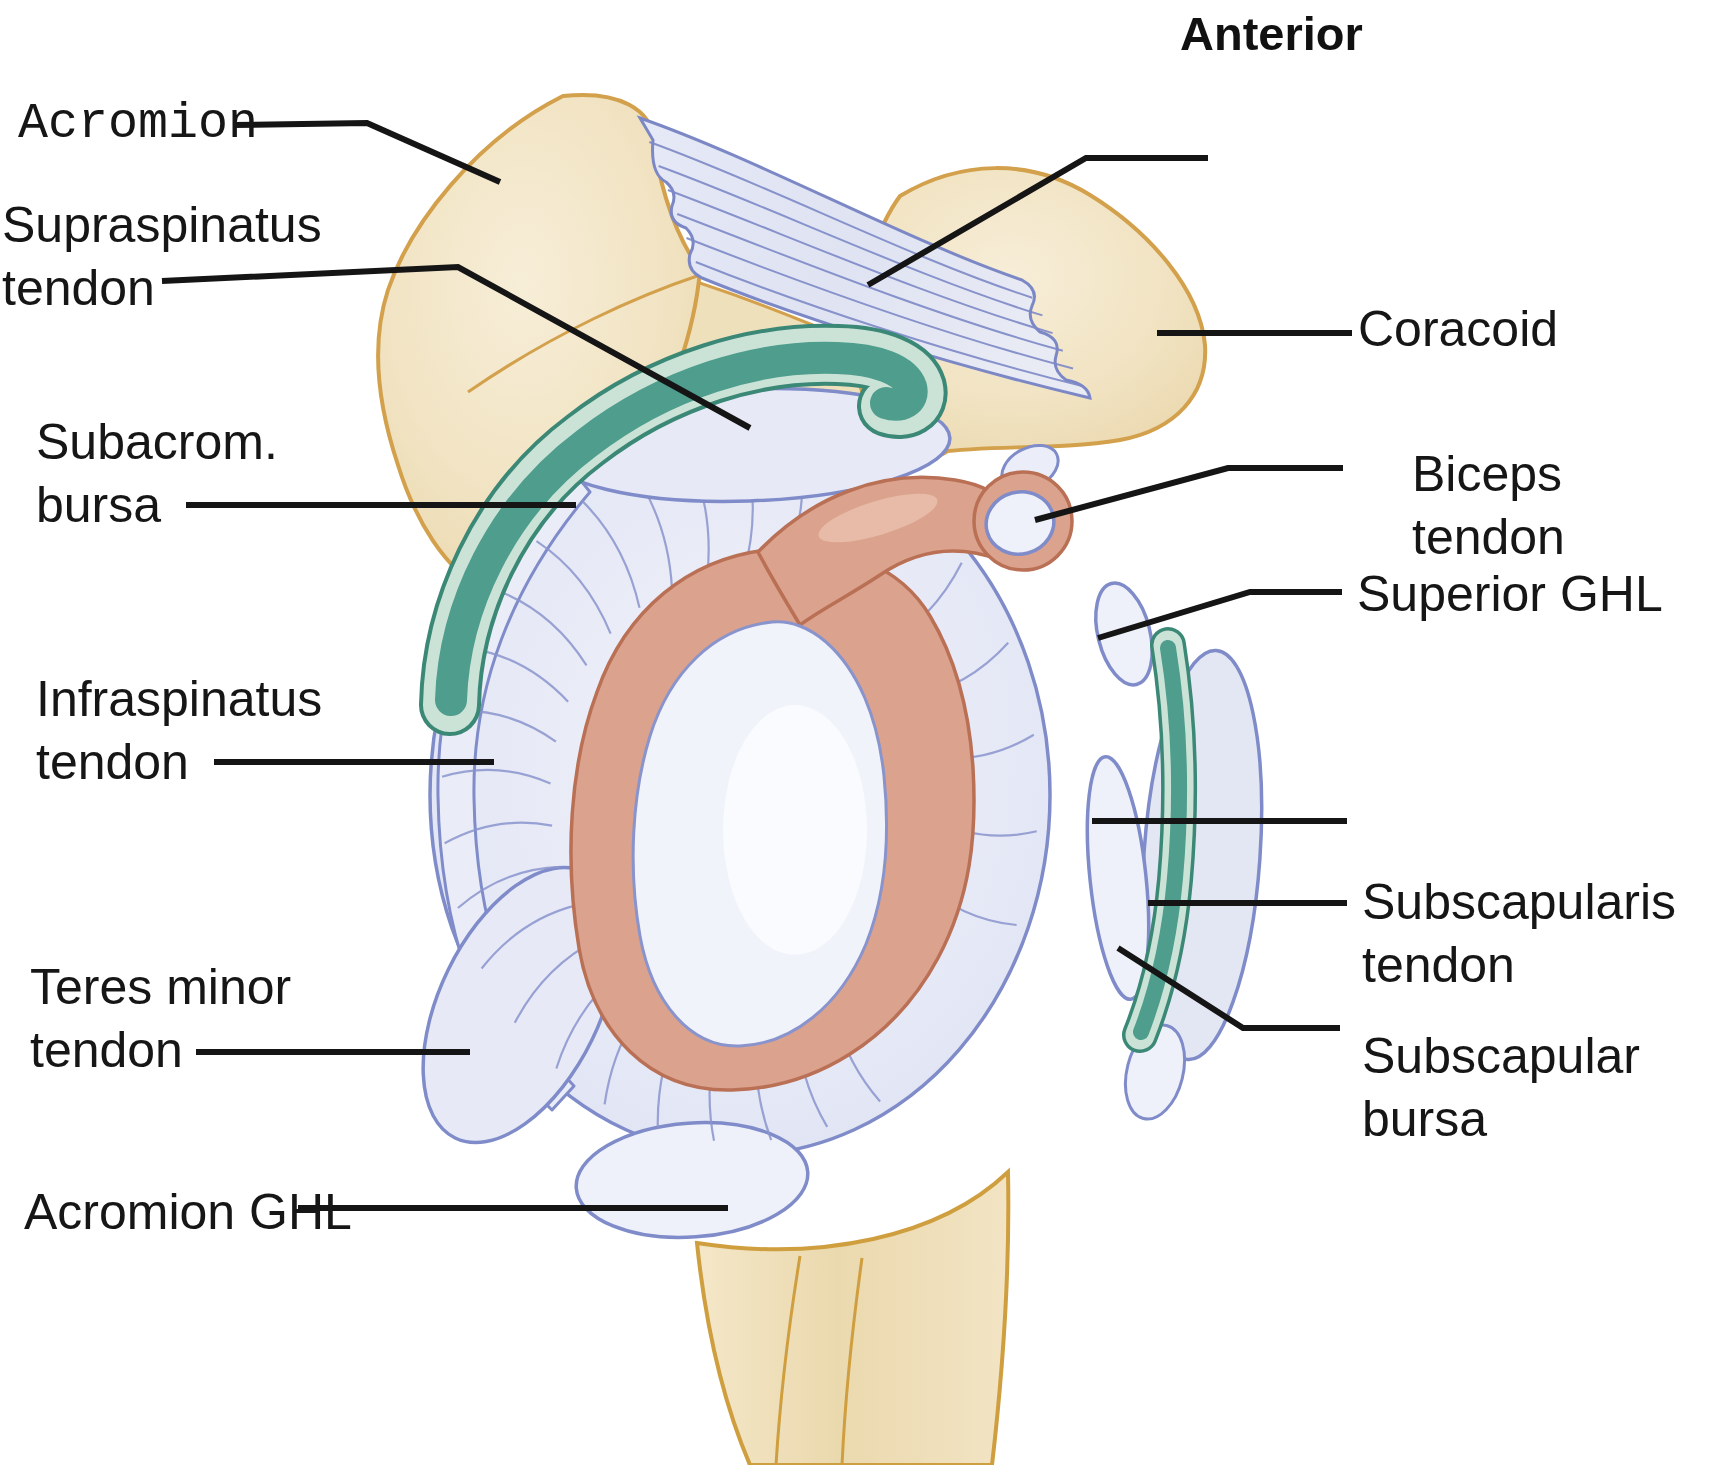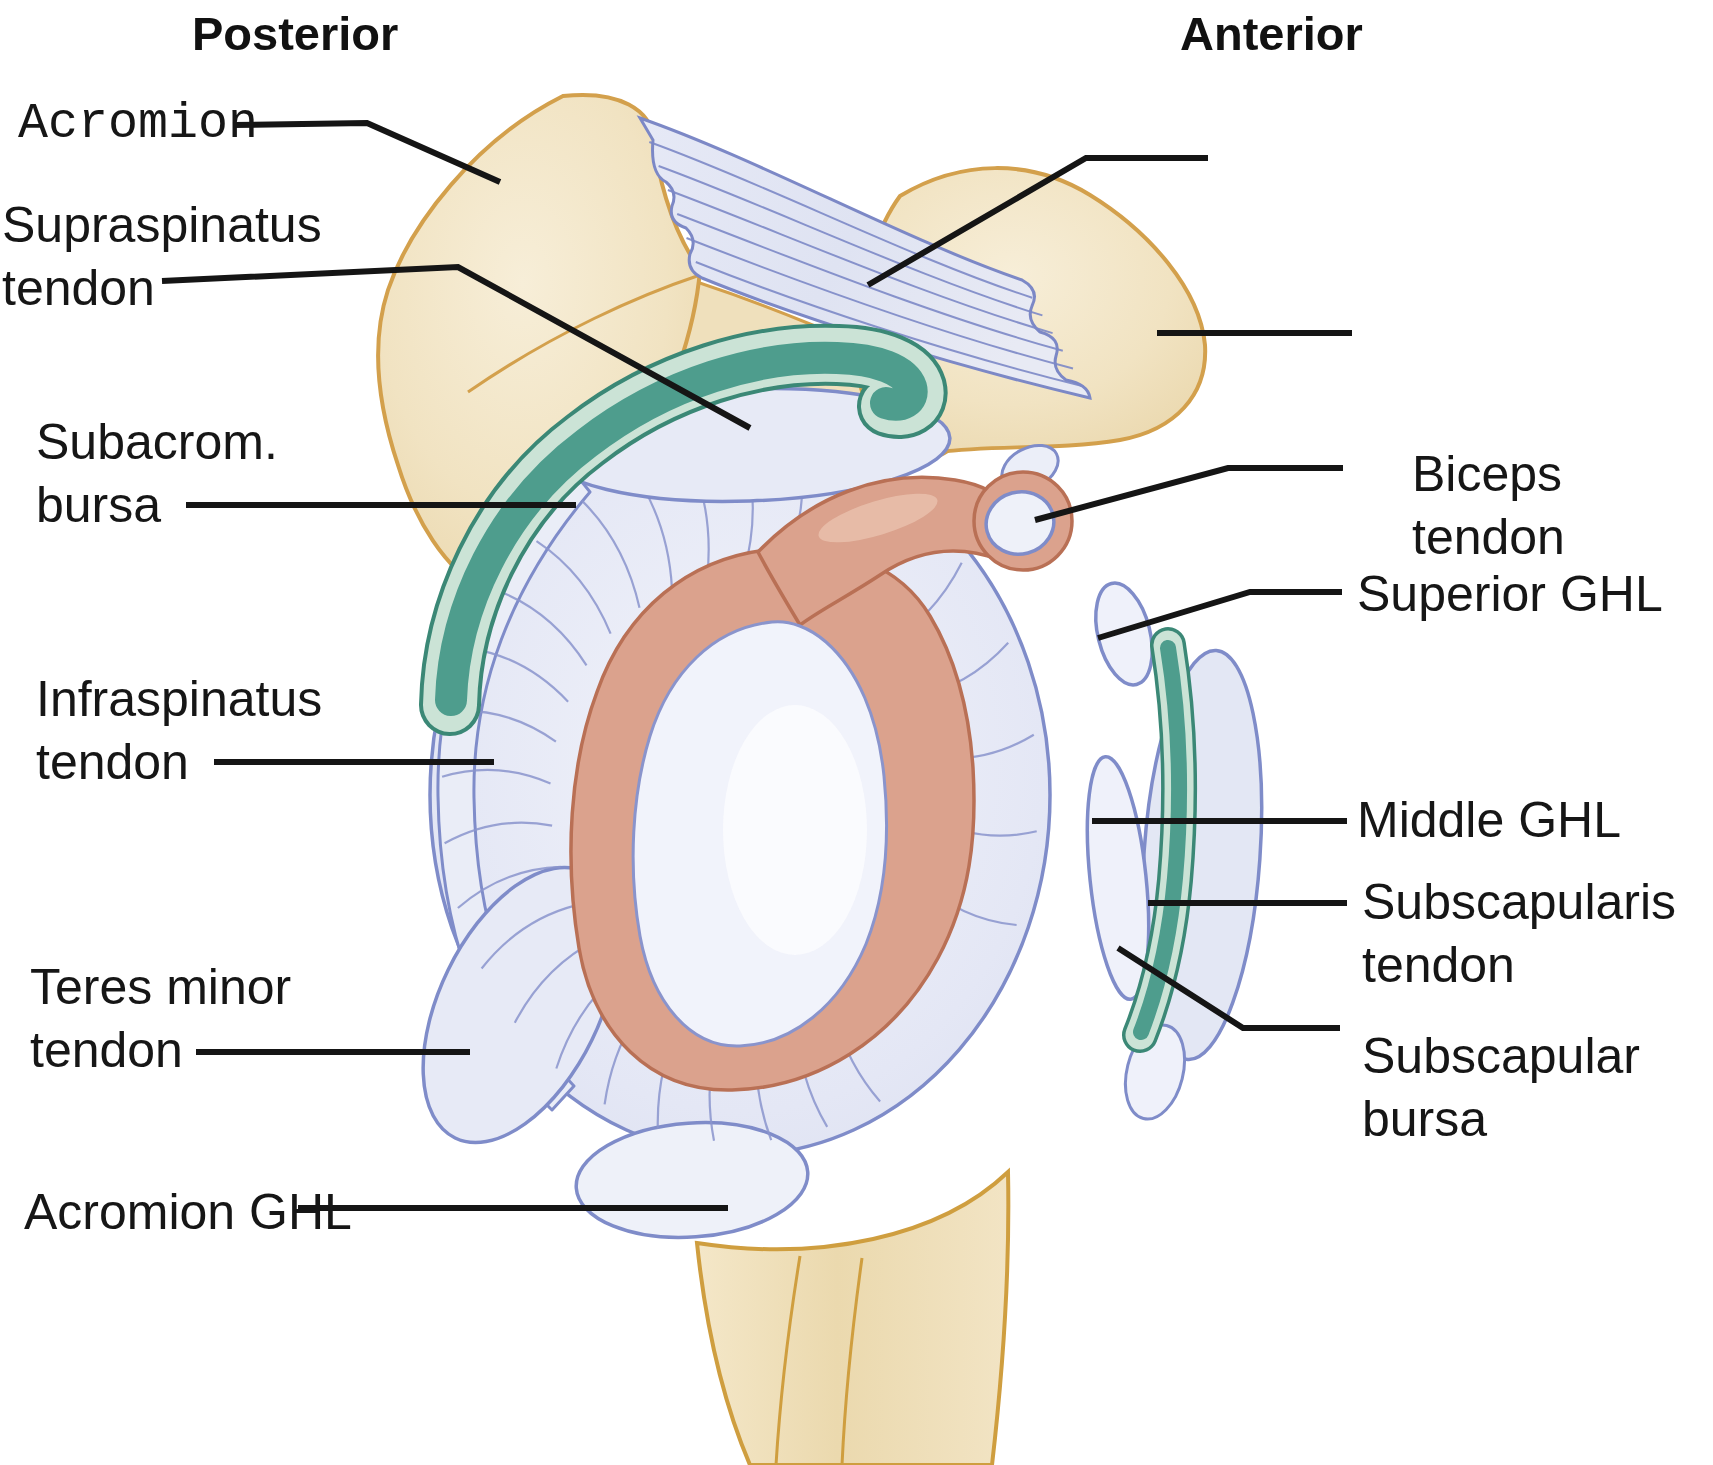--- a/index.html
+++ b/index.html
@@ -150,34 +150,33 @@
     <polyline points="1208,158 1086,158 868,285"></polyline>
     <polyline points="1352,333 1157,333"></polyline>
     <polyline points="1343,468 1228,468 1035,520"></polyline>
     <polyline points="1342,592 1250,592 1098,638"></polyline>
     <polyline points="1347,821 1092,821"></polyline>
     <polyline points="1347,903 1148,903"></polyline>
     <polyline points="1340,1028 1243,1028 1118,948"></polyline>
   </g>
 </svg>
 
-<div class="hdr" style="left:192px;top:8px;">Posterior</div>
 <div class="hdr" style="left:1180px;top:8px;">Anterior</div>
 
 <div class="lbl" style="left:18px;top:92px;font-family:Liberation Mono, monospace;">Acromion</div>
 <div class="lbl" style="left:2px;top:194px;">Supraspinatus
 tendon</div>
 <div class="lbl" style="left:36px;top:411px;">Subacrom.
 bursa</div>
 <div class="lbl" style="left:36px;top:668px;">Infraspinatus
 tendon</div>
 <div class="lbl" style="left:30px;top:956px;">Teres minor
 tendon</div>
 <div class="lbl" style="left:24px;top:1181px;">Acromion GHL</div>
+<div class="lbl" style="left:1358px;top:298px;">Coracoid</div>
 <div class="lbl" style="left:1372px;top:443px;margin-left:40px;">Biceps tendon</div>
 <div class="lbl" style="left:1357px;top:563px;">Superior GHL</div>
-<div class="lbl" style="left:1357px;top:789px;">Middle GHL</div>
 <div class="lbl" style="left:1362px;top:871px;">Subscapularis
 tendon</div>
 <div class="lbl" style="left:1362px;top:1001px;margin-top:24px;">Subscapular
 bursa</div>
 
 </div>
 
 </body></html>

